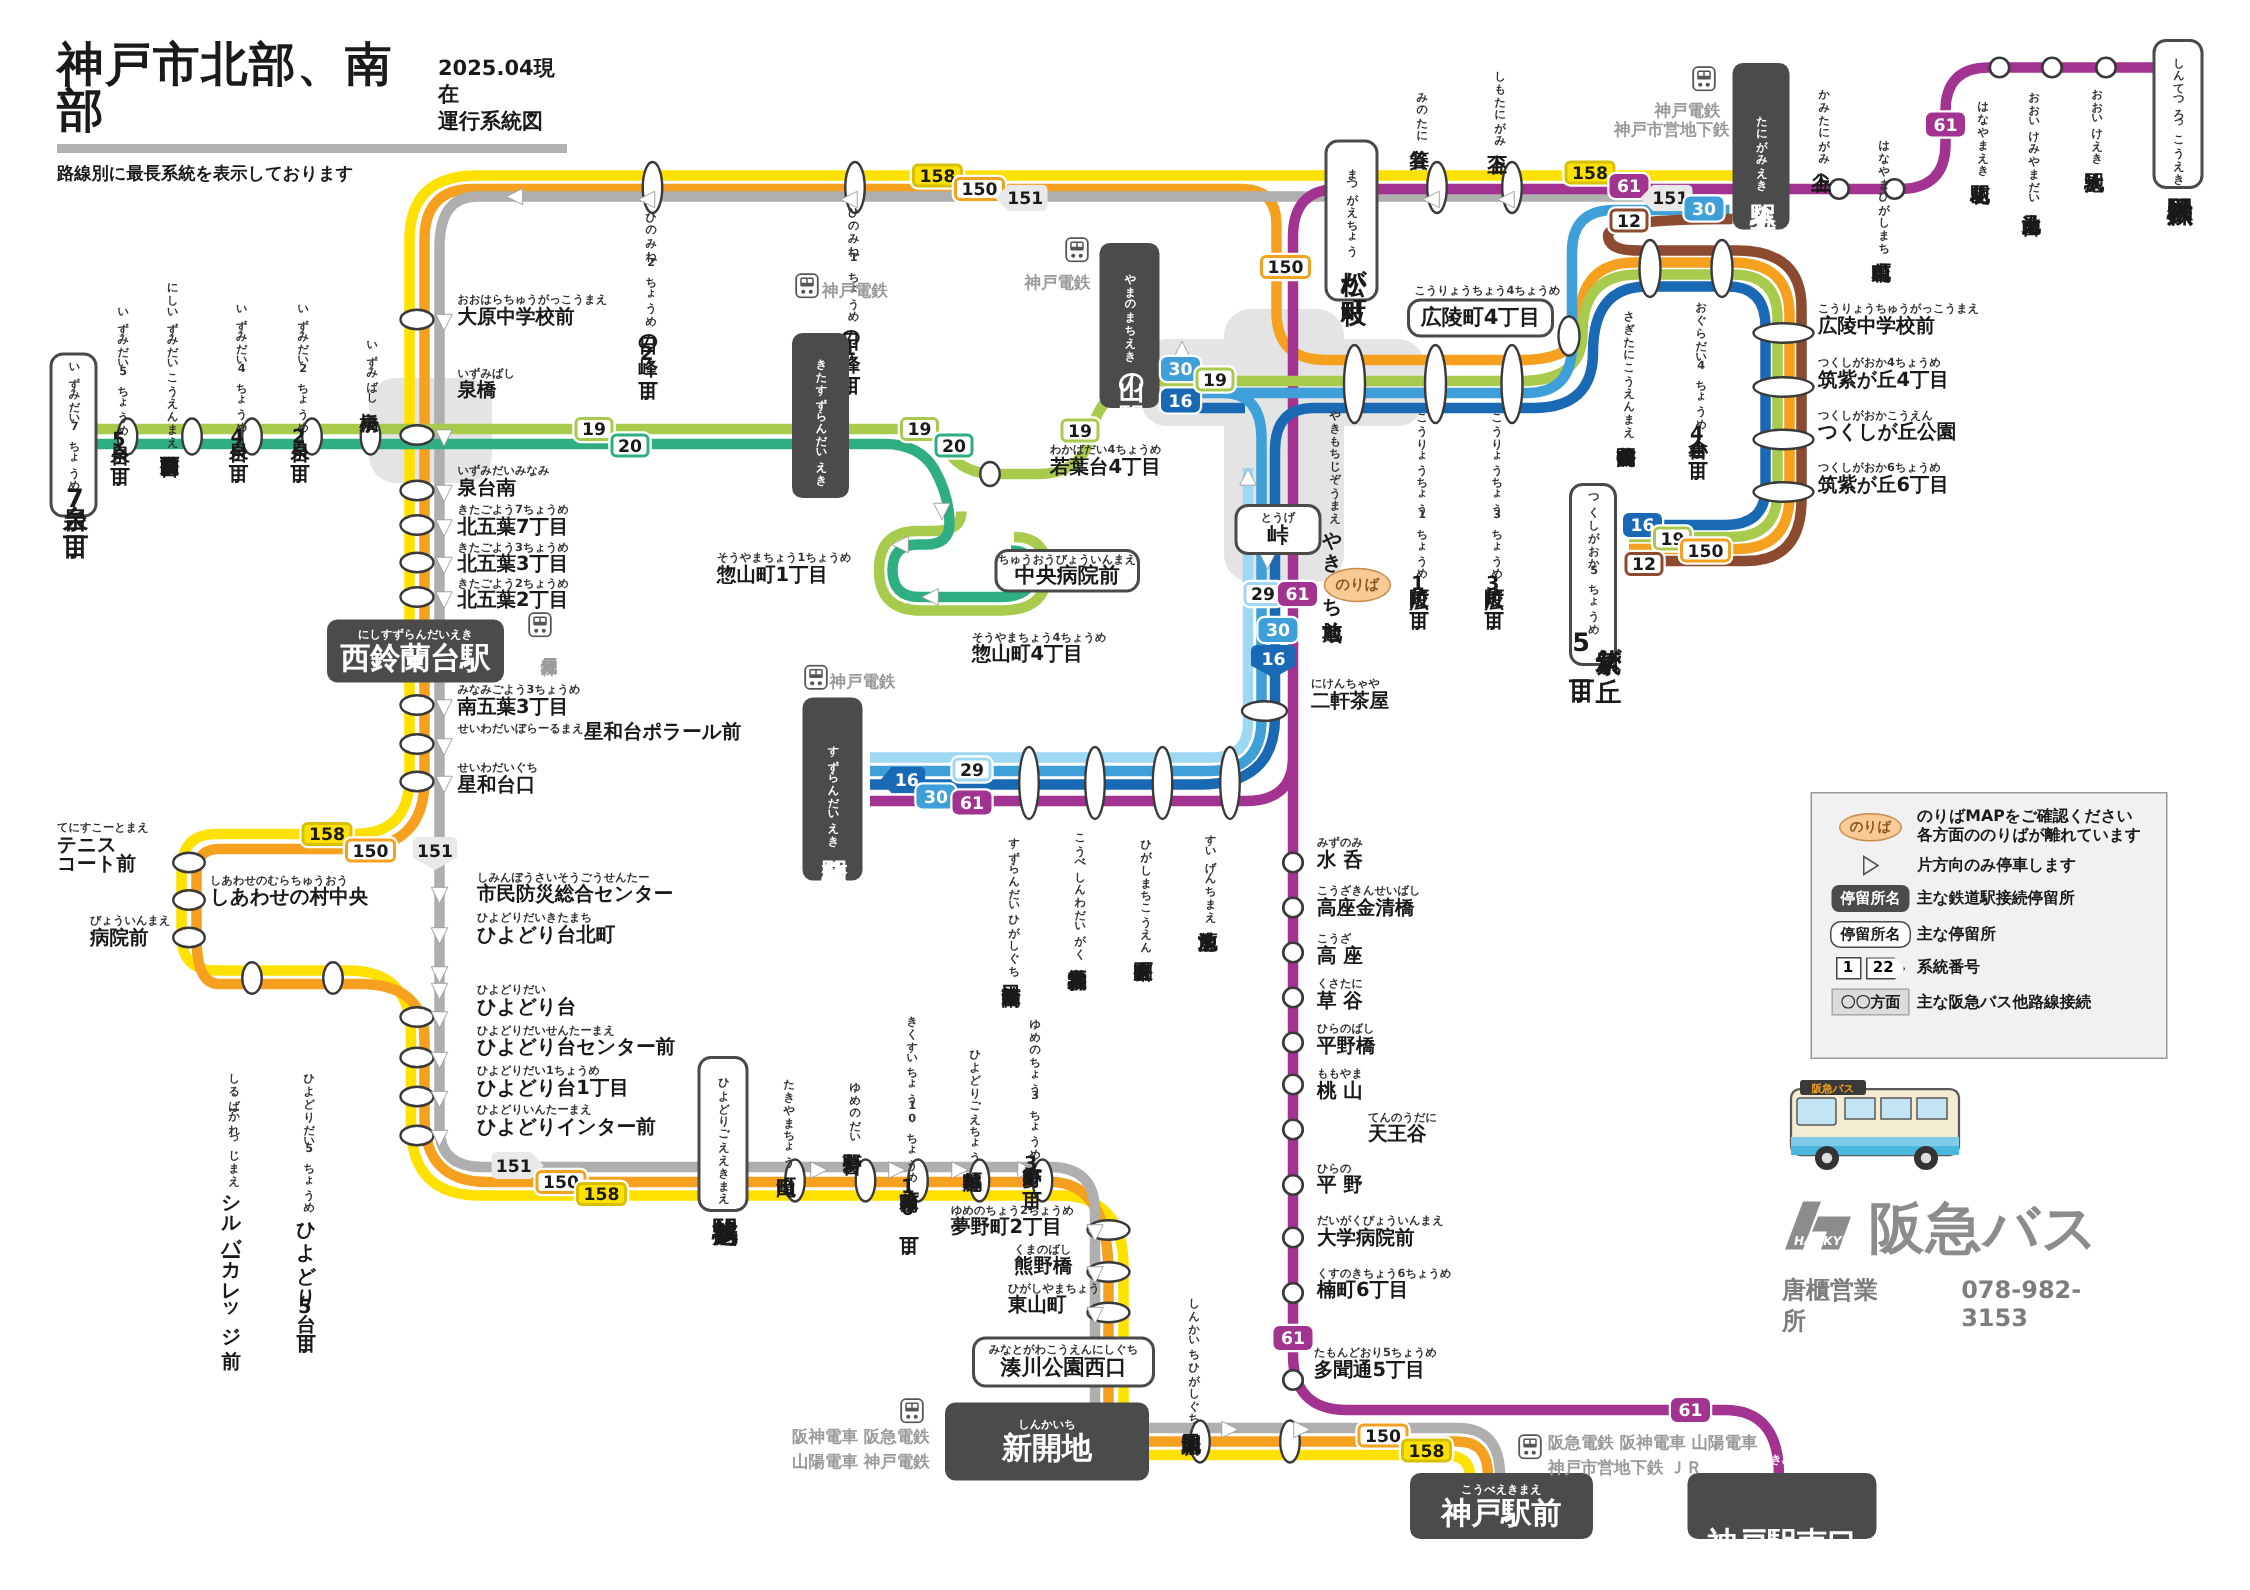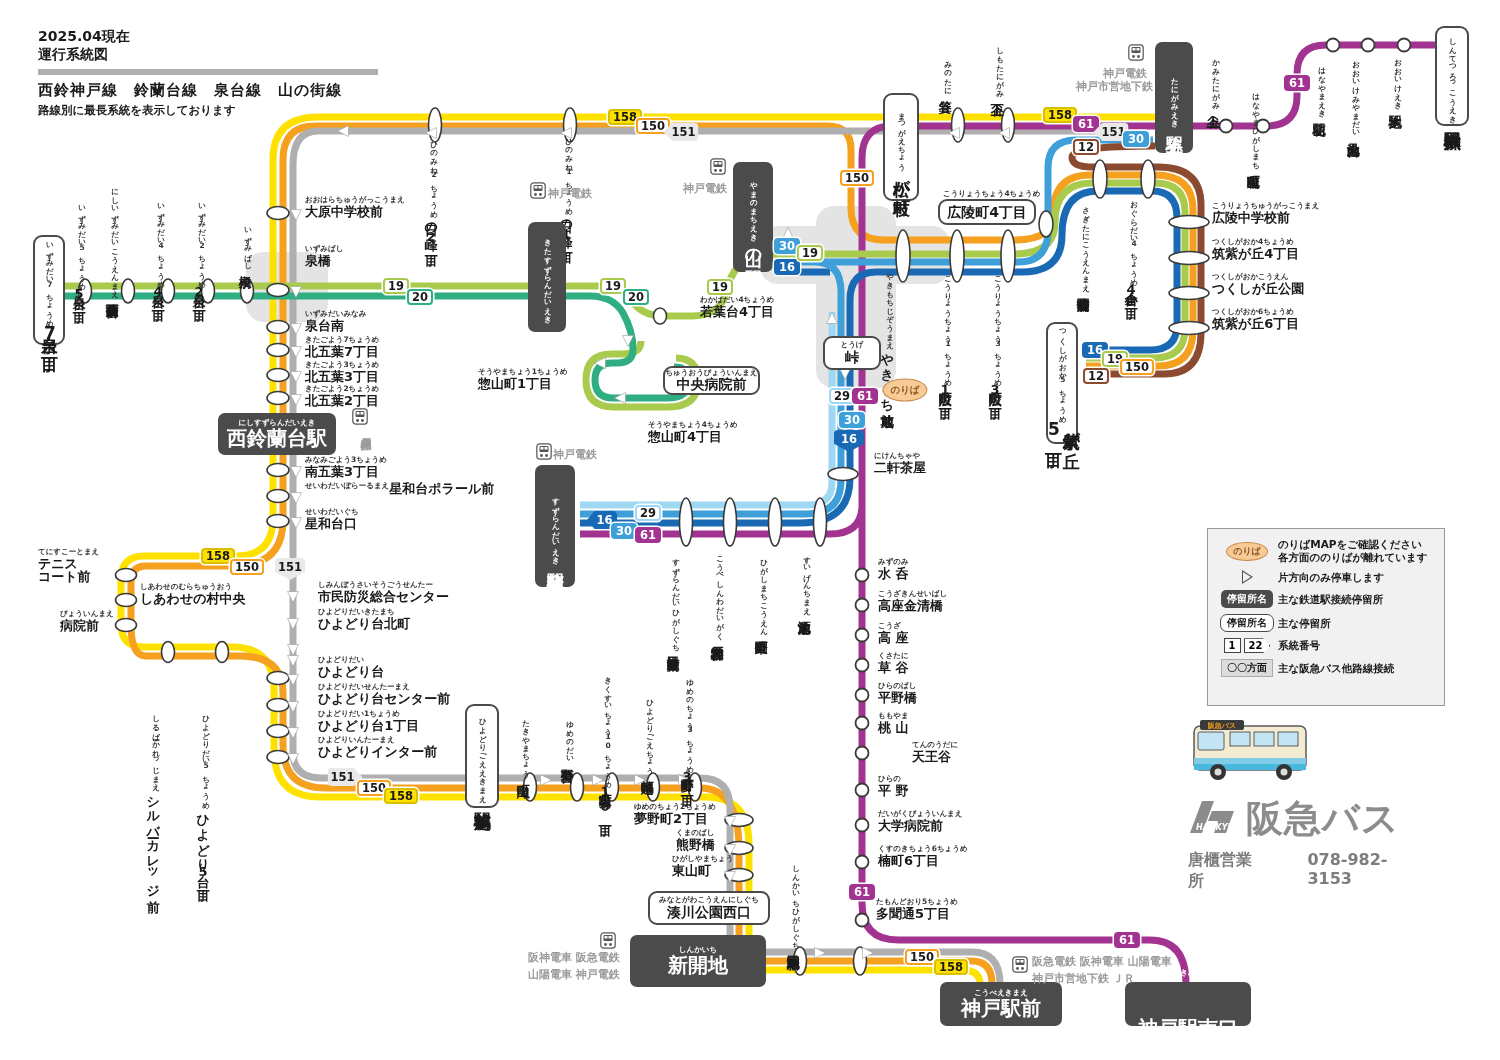--- a/index.html
+++ b/index.html
@@ -826,27 +826,27 @@
           <rect x="3.5" y="3" width="9" height="6" rx="1" fill="#555"></rect>
           <rect x="4.5" y="4" width="3" height="2.5" fill="#fff"></rect>
           <rect x="8.5" y="4" width="3" height="2.5" fill="#fff"></rect>
           <circle cx="5.5" cy="12.5" r="1.4" fill="#555"></circle>
           <circle cx="10.5" cy="12.5" r="1.4" fill="#555"></circle>
         </svg></div>
     </div>
 
   <div class="titleblock">
     <div class="titlerow">
+      <div class="t-main">神戸市北部、南部</div>
       <div class="t-side">
         <div>2025.04現在</div>
         <div>運行系統図</div>
       </div>
     </div>
     <div class="t-bar"></div>
-    <div class="t-lines">西鈴神戸線　鈴蘭台線　泉台線　山の街線</div>
     <div class="t-note">路線別に最長系統を表示しております</div>
   </div>
 
   <div class="legend">
     <div class="lrow">
       <div class="lswatch">
           <span class="l-noriba">のりば</span>
         </div>
       <div class="ltext" style="white-space:pre-line">のりばMAPをご確認ください
 各方面ののりばが離れています</div>

